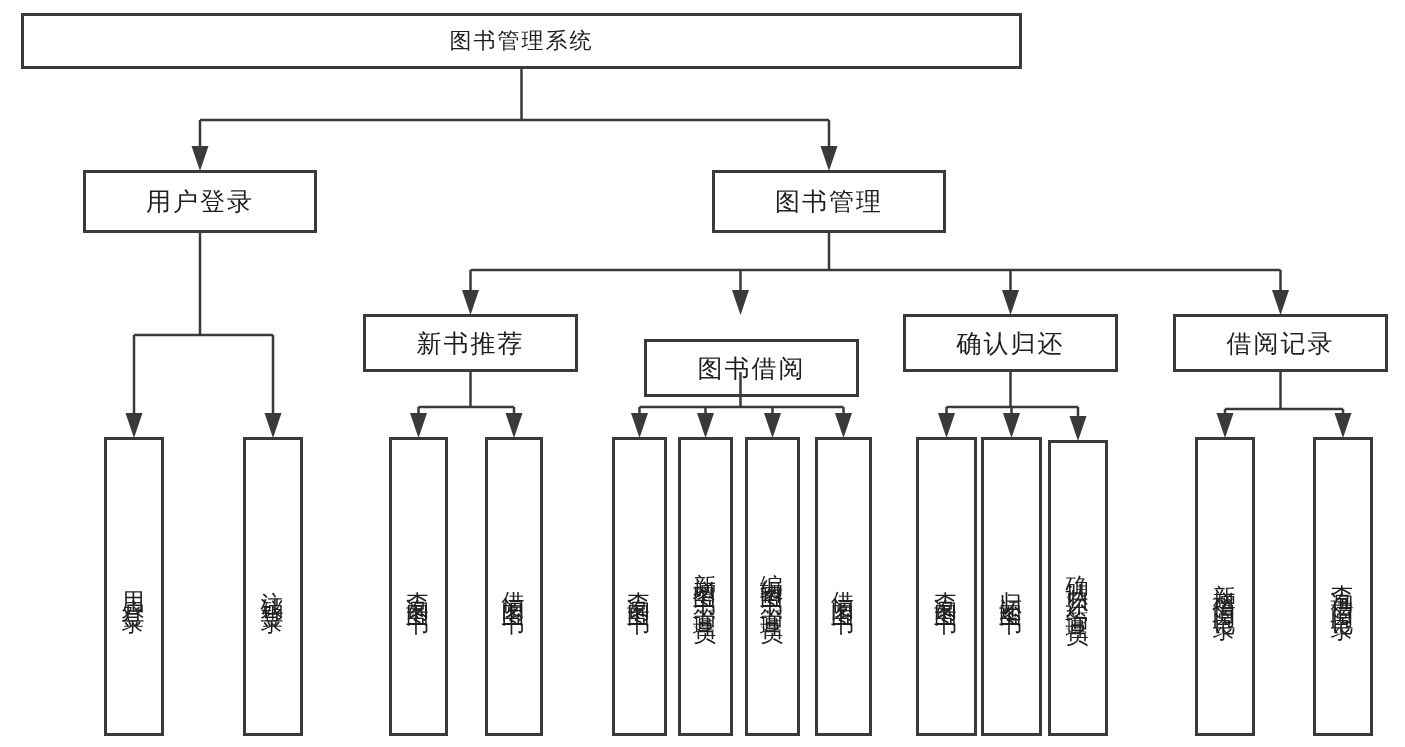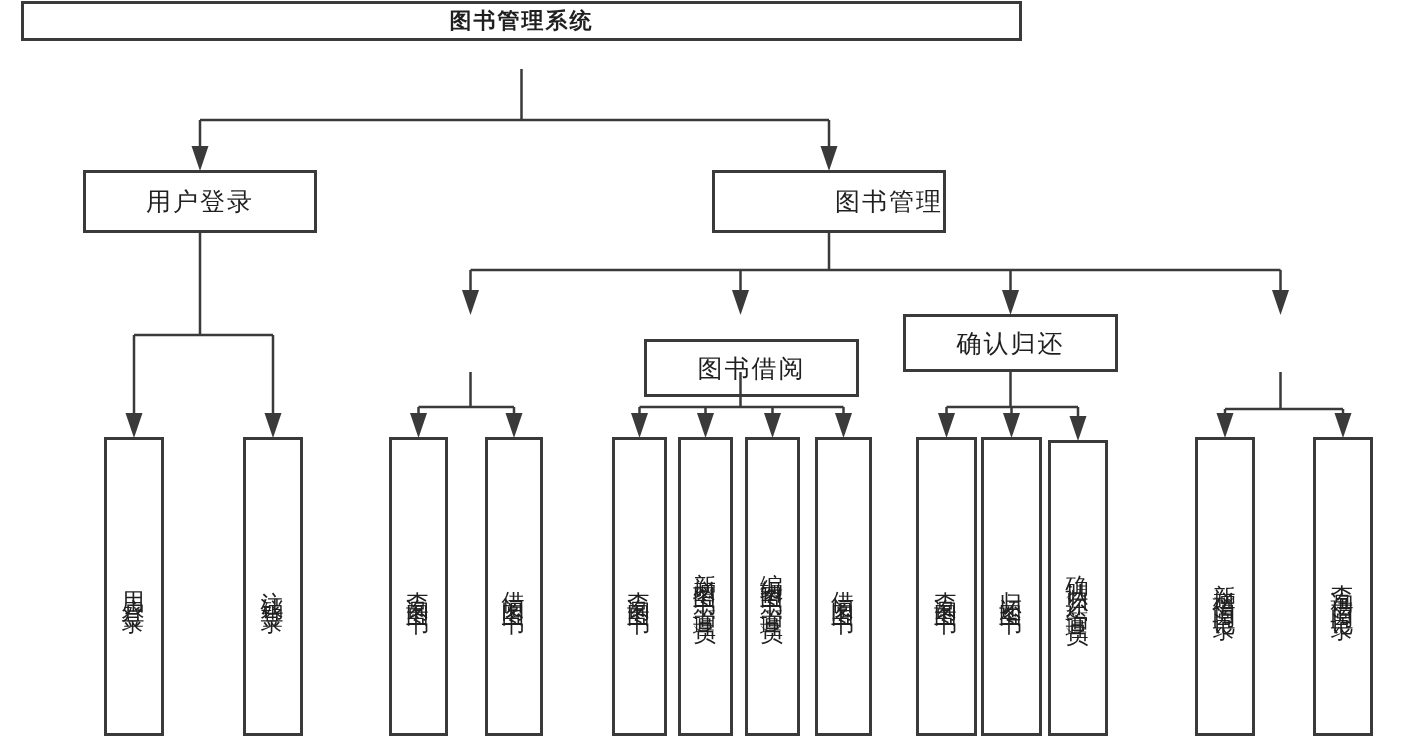--- a/index.html
+++ b/index.html
@@ -54,34 +54,40 @@
     letter-spacing: 0.5px;
     color: var(--wm, #9b9b9b);
     z-index: 5;
     white-space: nowrap;
   }
 </style>
 </head>
 <body>
 
 <div id="diagram-stage">
-<div class="node lvl1" style="left: 21px; top: 1px; width: 1001px; height: 40px; font-weight: bold;">
+<div class="node lvl1" style="left: 21px; top: 13px; width: 1001px; height: 56px;">
       <span class="label">图书管理系统</span>
     </div>
     <div class="node lvl2" style="left: 83px; top: 170px; width: 234px; height: 63px;">
       <span class="label">用户登录</span>
     </div>
-    <div class="node lvl2" style="left: 712px; top: 170px; width: 234px; height: 63px; justify-content: flex-end;">
+    <div class="node lvl2" style="left: 712px; top: 170px; width: 234px; height: 63px;">
       <span class="label">图书管理</span>
+    </div>
+    <div class="node lvl3" style="left: 363px; top: 314px; width: 215px; height: 58px;">
+      <span class="label">新书推荐</span>
     </div>
     <div class="node lvl3" style="left: 644px; top: 314px; width: 215px; height: 58px; margin-top: 25px;">
       <span class="label">图书借阅</span>
     </div>
     <div class="node lvl3" style="left: 903px; top: 314px; width: 215px; height: 58px;">
       <span class="label">确认归还</span>
+    </div>
+    <div class="node lvl3" style="left: 1173px; top: 314px; width: 215px; height: 58px;">
+      <span class="label">借阅记录</span>
     </div>
     <div class="node lvl4" style="left: 104px; top: 437px; width: 60px; height: 299px;">
       <span class="label">用户登录</span>
     </div>
     <div class="node lvl4" style="left: 243px; top: 437px; width: 60px; height: 299px;">
       <span class="label">注销登录</span>
     </div>
     <div class="node lvl4" style="left: 389px; top: 437px; width: 59px; height: 299px;">
       <span class="label">查询图书</span>
     </div>

